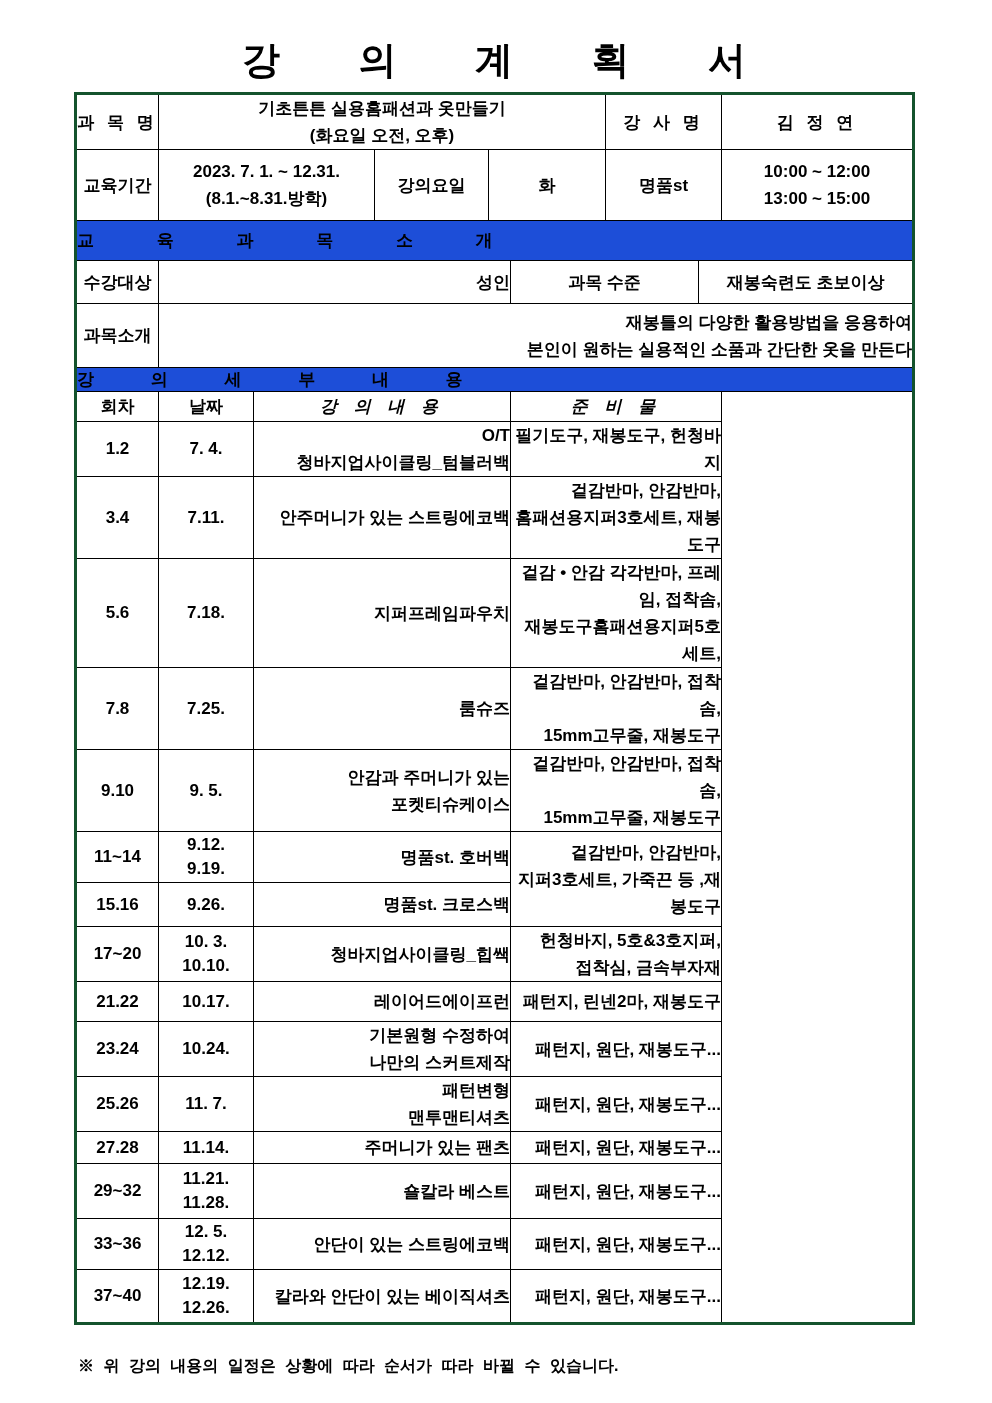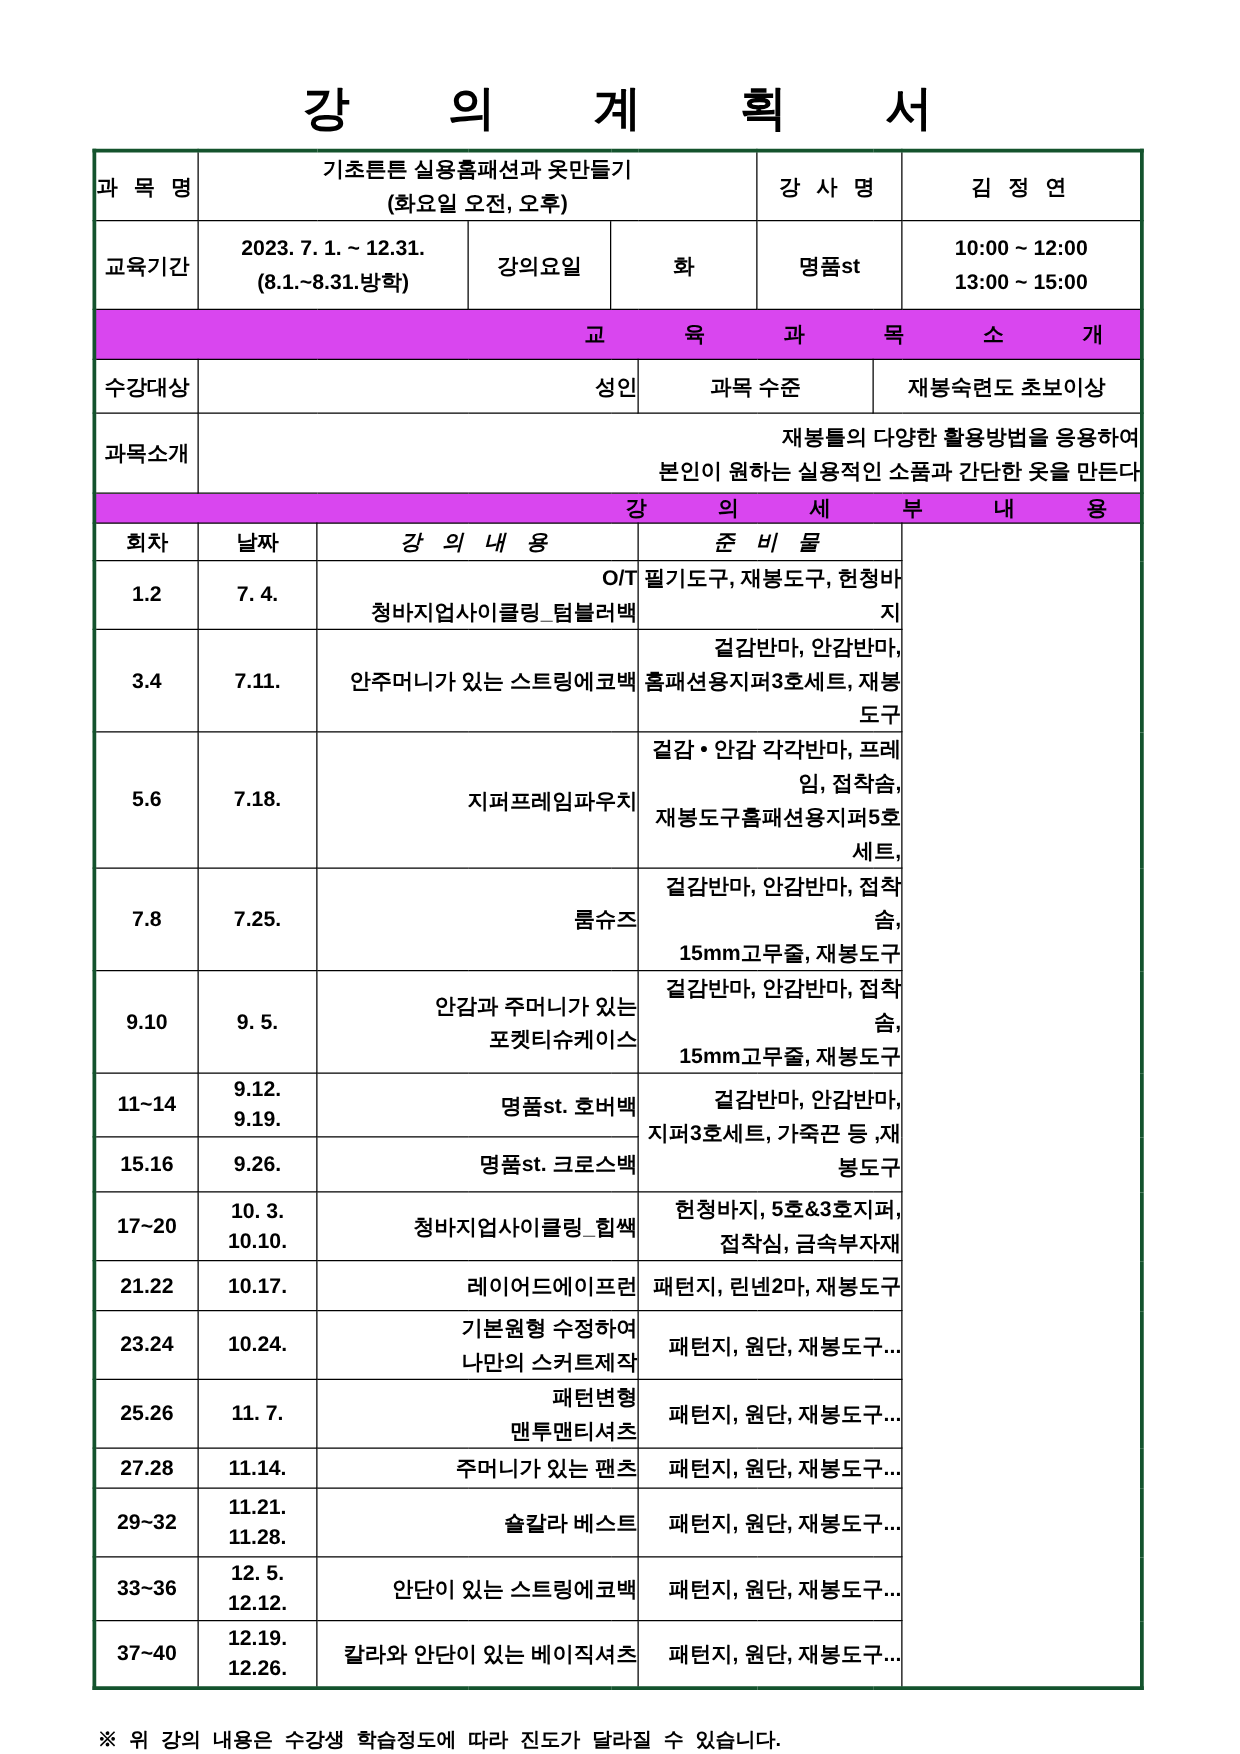--- a/index.html
+++ b/index.html
@@ -1,28 +1,28 @@
 <!DOCTYPE html>
 <html><head>
 <meta charset="utf-8">
 <style>
   html,body{margin:0;padding:0;background:#ffffff;}
   body{width:992px;height:1403px;overflow:hidden;font-family:"Liberation Sans",sans-serif;color:#000;}
   .page{position:relative;width:992px;height:1403px;}
-  .doc-title{margin:0;padding-top:64px;height:46px;text-align:center;font-size:38px;font-weight:bold;
+  .doc-title{margin:0;padding-top:37px;height:46px;text-align:center;font-size:38px;font-weight:bold;
              letter-spacing:34px;padding-left:30px;line-height:46px;}
   table.plan{border-collapse:collapse;table-layout:fixed;width:841px;margin:9px 0 0 74px;
              border:3px solid #14532d;}
   table.plan td{border:1px solid #000;vertical-align:middle;font-size:17px;font-weight:600;
                 overflow:hidden;padding:0;}
   td.c{text-align:center;}
   td.l{text-align:right;padding-left:10px;}
   .ln{line-height:27px;}
   .dln{line-height:24px;text-align:center;}
-  td.band{background:#d946ef;text-align:right;font-weight:bold;letter-spacing:29px;padding-left:16px;}
+  td.band{background:#1d4ed8;text-align:left;font-weight:bold;letter-spacing:29px;padding-left:16px;}
   .sp{letter-spacing:4px;padding-left:2px;}
   .hsp{letter-spacing:6px;font-style:italic;}
   .notes{margin:26px 0 0 78px;font-size:16px;font-weight:600;word-spacing:5px;}
   .notes div{line-height:30px;}
 </style>
 </head>
 <body>
 
 <div class="page">
 
@@ -302,18 +302,17 @@
       </td>
       <td class="l" colspan="4">
         <div class="ln">패턴지, 원단, 재봉도구...</div>
       </td>
     </tr>
 
   </tbody>
     </table>
 
   <div class="notes">
-    <div>※ 위 강의 내용은 수강생 학습정도에 따라 진도가 달라질 수 있습니다.</div>
     <div>※ 위 강의 내용의 일정은 상황에 따라 순서가 따라 바뀔 수 있습니다.</div>
 
   </div>
 
 </div>
 
 </body></html>

